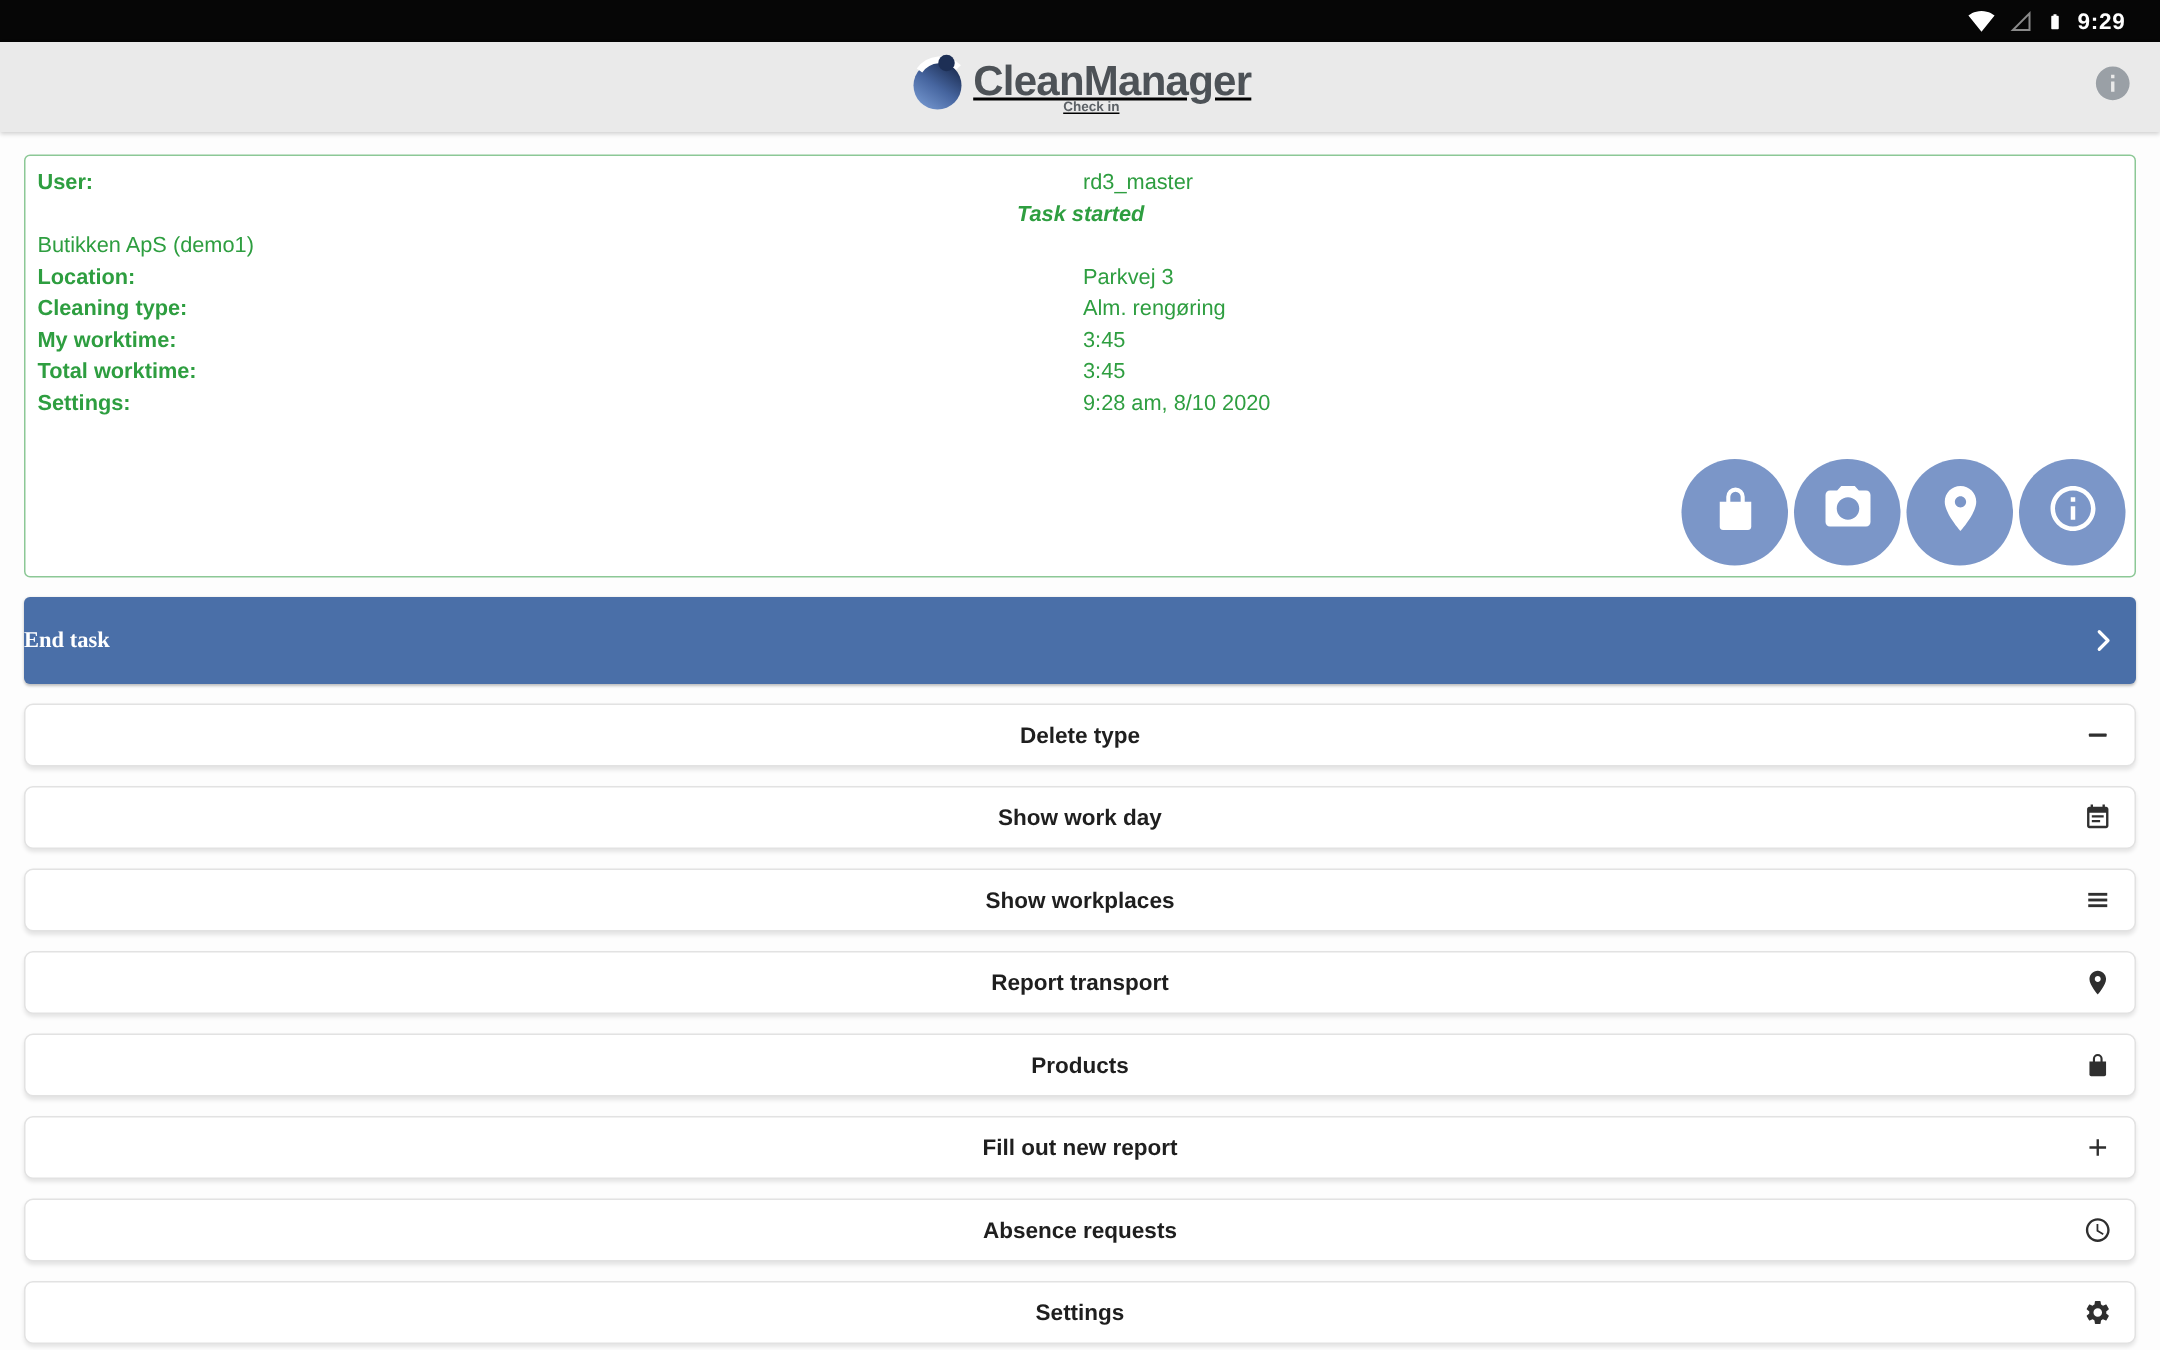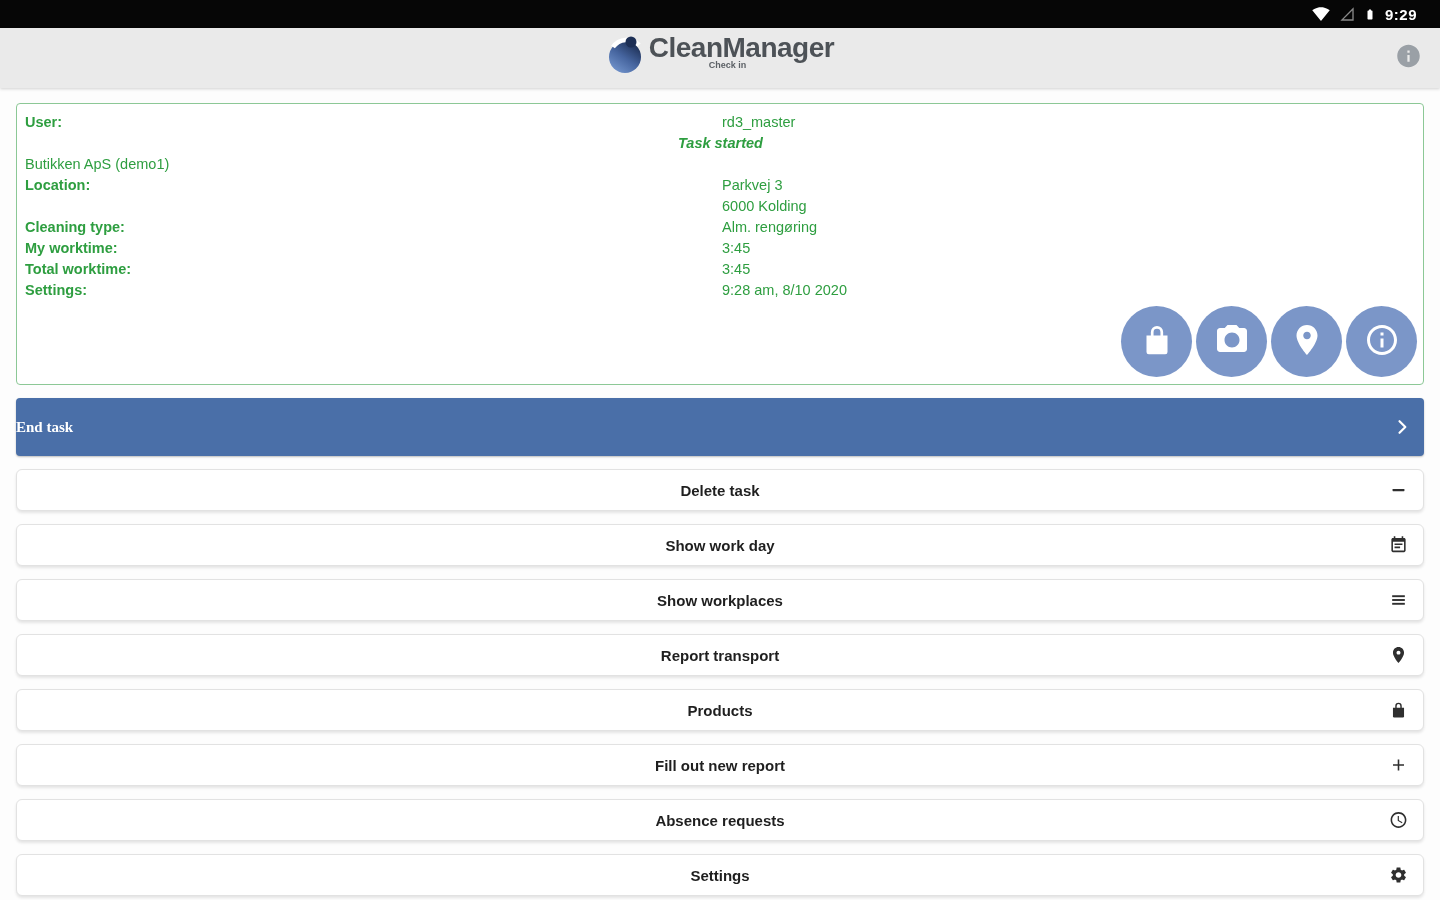--- a/index.html
+++ b/index.html
@@ -16,21 +16,21 @@
     padding-right:23px; gap:9px;
   }
   .statusbar svg { display:block; }
   .sb-time { font-size:15px; font-weight:bold; letter-spacing:0.5px; }
   
   .header {
     height:60px; background:#eaeaea; position:relative;
     display:flex; align-items:center; justify-content:center;
     box-shadow:0 1px 3px rgba(0,0,0,0.18);
   }
-  .logo { display:flex; align-items:flex-start; }
+  .logo { display:flex; align-items:center;text-decoration:underline; }
   .logo-icon { margin-right:3px; }
   .logo-text { font-size:28px; font-weight:bold; color:#4d5257; letter-spacing:-0.5px; line-height:26px; }
   .logo-sub { font-size:9px; font-weight:bold; color:#5c6166; margin-left:60px; margin-top:-1px; }
   .header-info { position:absolute; right:18px; top:50%; transform:translateY(-50%); cursor:pointer; }
   
   .content { padding:0 16px; }
   
   .task-card {
     margin-top:15px; height:282px; background:#fff;
     border:1px solid #8cc896; border-radius:4px;
@@ -134,24 +134,20 @@
       <span class="info-value status">Task started</span>
     </div>
     <div class="info-row">
       <span class="info-value">Butikken ApS (demo1)</span>
     </div>
     <div class="info-row">
       <span class="info-label">Location:</span>
       <span class="info-value">Parkvej 3</span>
     </div>
     <div class="info-row">
-      <span class="info-label"></span>
-      <span class="info-value">6000 Kolding</span>
-    </div>
-    <div class="info-row">
       <span class="info-label">Cleaning type:</span>
       <span class="info-value">Alm. rengøring</span>
     </div>
     <div class="info-row">
       <span class="info-label">My worktime:</span>
       <span class="info-value">3:45</span>
     </div>
     <div class="info-row">
       <span class="info-label">Total worktime:</span>
       <span class="info-value">3:45</span>
@@ -197,21 +193,21 @@
   <div class="primary-btn">
     <span>End task</span>
     <span class="primary-chevron">
       <svg width="20" height="20" viewBox="0 0 24 24">
           <path d="M9 5l7 7-7 7" stroke="#fff" stroke-width="2.6" fill="none" stroke-linecap="round" stroke-linejoin="round"></path>
         </svg>
     </span>
   </div>
 
   <div class="menu-btn">
-    <span>Delete task</span>
+    <span>Delete type</span>
     <span class="menu-icon">
       <svg viewBox="0 0 24 24">
           <rect x="4.5" y="10.7" width="15" height="2.8" rx="0.6"></rect>
         </svg>
     </span>
   </div>
 
   <div class="menu-btn">
     <span>Show work day</span>
     <span class="menu-icon">

